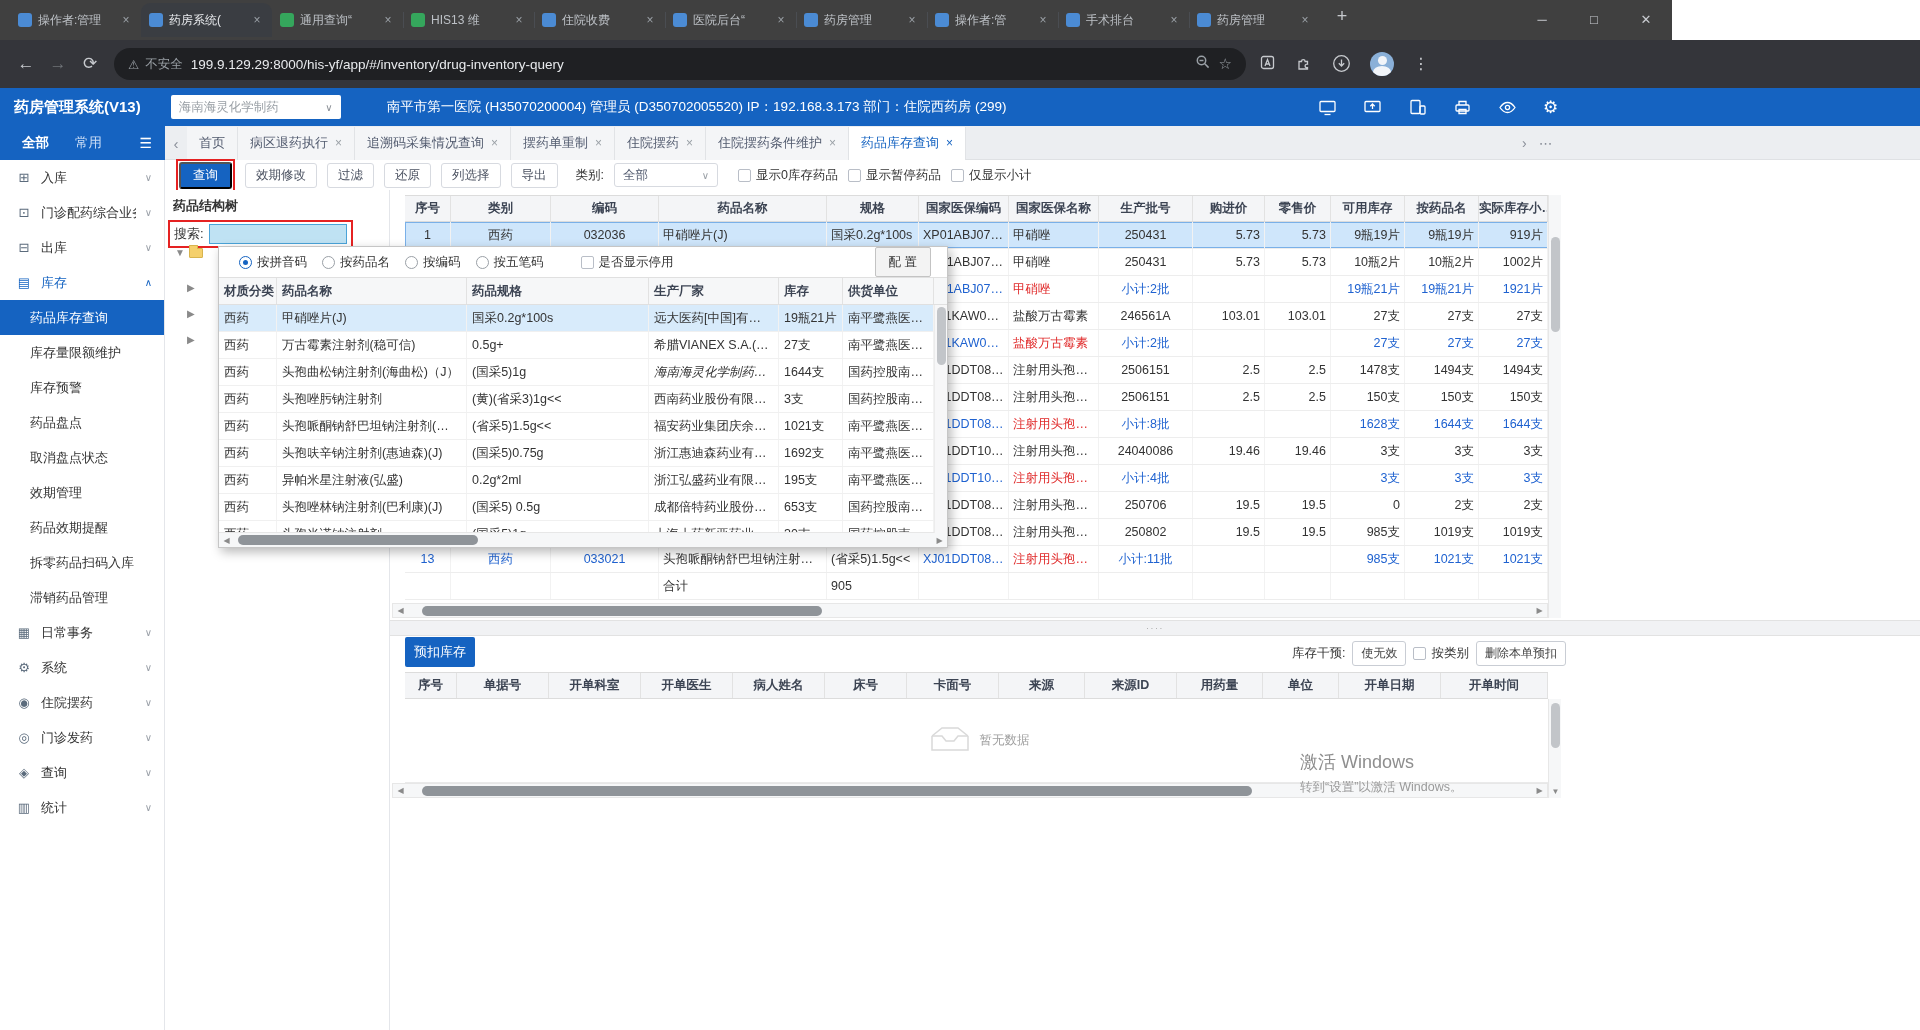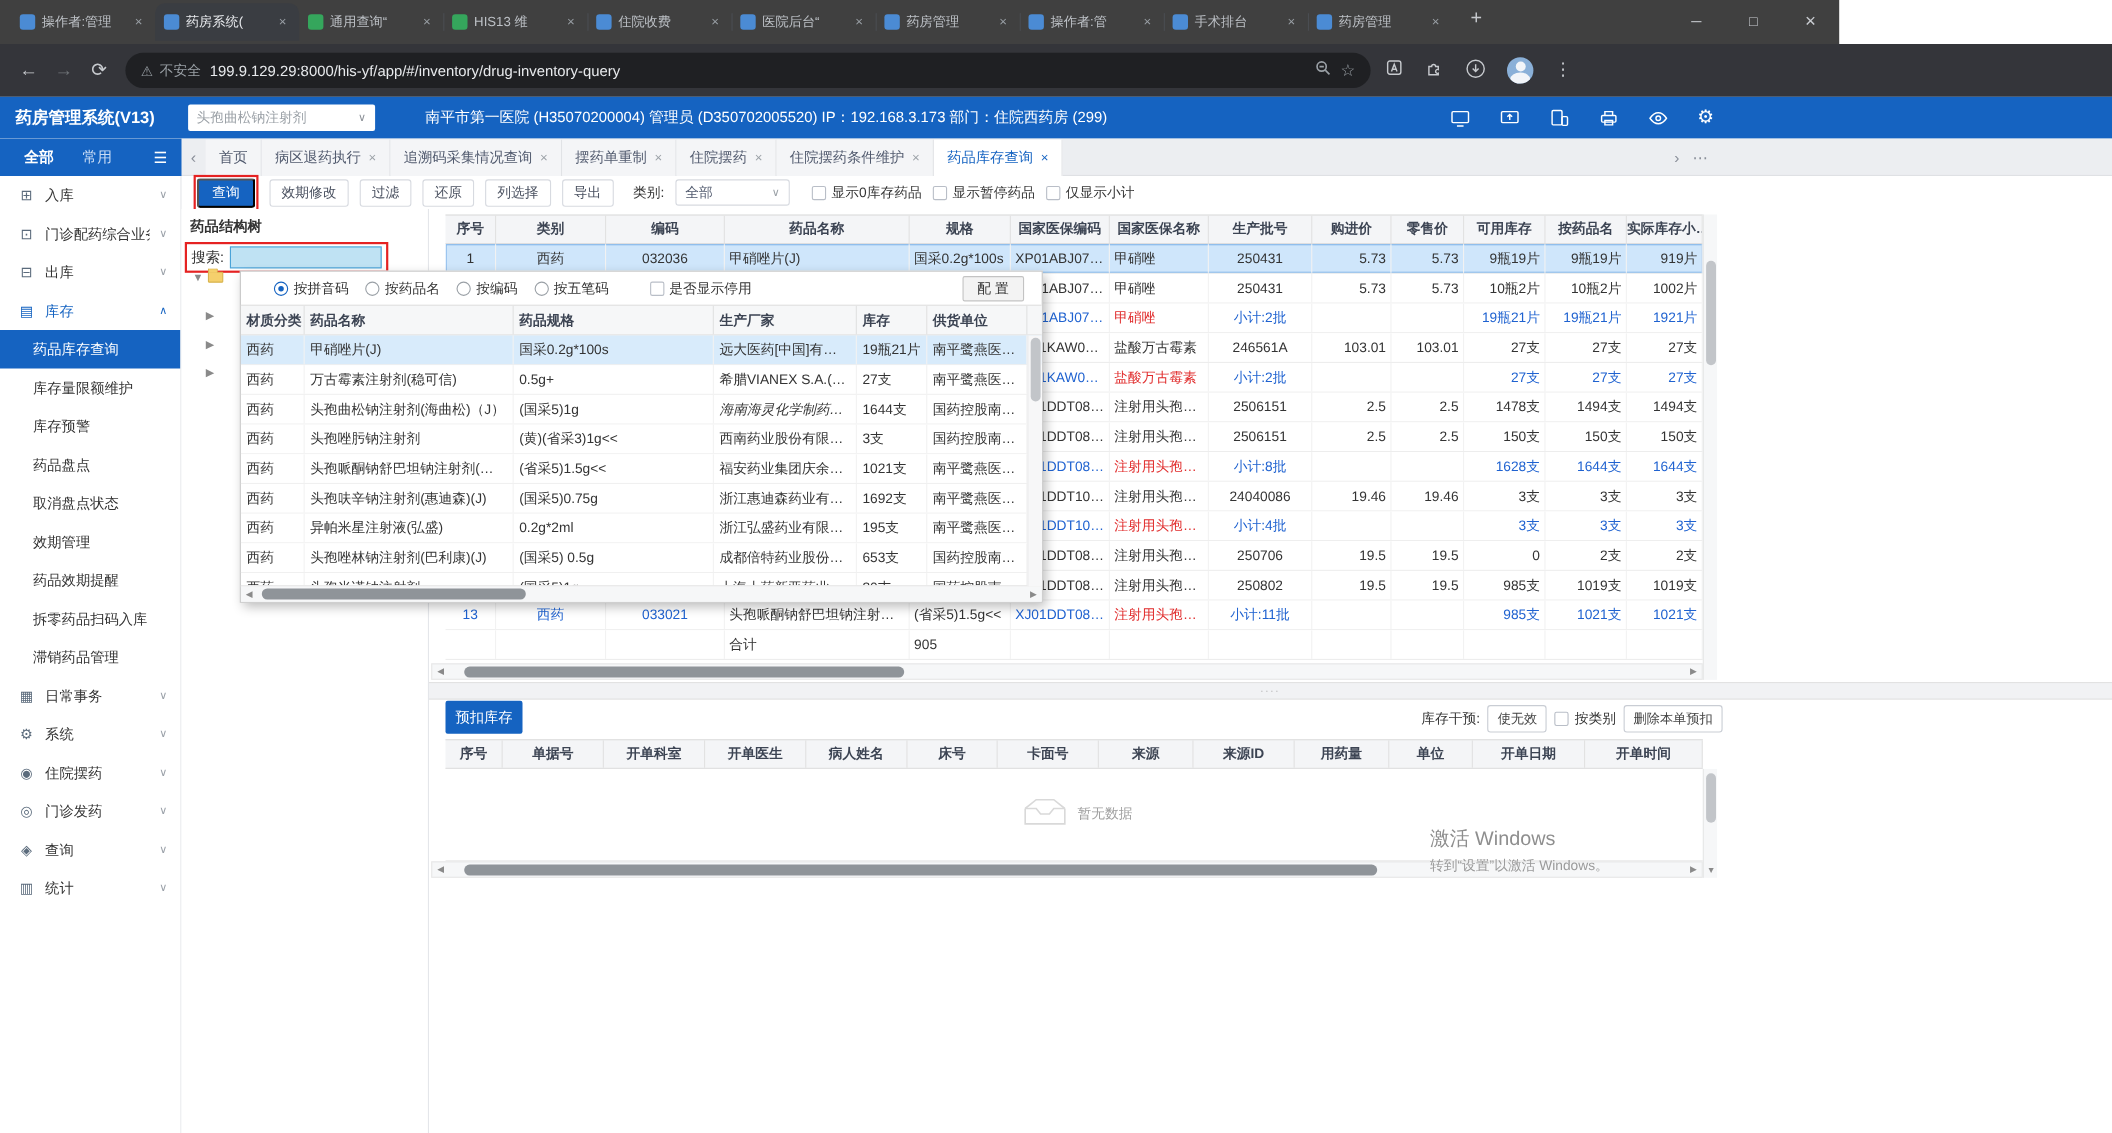--- a/index.html
+++ b/index.html
@@ -119,21 +119,21 @@
   #resbtn{position:absolute;left:405px;top:637px;width:70px;height:30px;background:#1563c1;color:#fff;font-size:13px;text-align:center;line-height:30px;border-radius:2px}
   #resctl{position:absolute;left:1292px;top:641px;display:flex;gap:7px;align-items:center}
   #resctl .rlab{font-size:12.5px;color:#333;white-space:nowrap}
   .sbtn{border:1px solid #c9cdd4;background:#fff;color:#444;font-size:12px;padding:3px 8px;border-radius:3px;white-space:nowrap}
   #bthead{position:absolute;left:405px;top:672px;width:1143px;height:27px;display:flex;background:#f4f5f7;border-top:1px solid #dcdcdc;border-bottom:1px solid #dcdcdc}
   #btbody{position:absolute;left:405px;top:699px;width:1143px;height:84px;background:#fff;border-bottom:1px solid #eaeaea;display:flex;flex-direction:row;align-items:center;justify-content:center;gap:4px}
   .emptytext{color:#a0a0a0;font-size:12.5px}
 
   
   #popup{position:absolute;left:218px;top:246px;width:730px;height:302px;background:#fff;border:1px solid #c6c6c6;box-shadow:3px 4px 10px rgba(0,0,0,.28);z-index:100}
-  #popup-radios{height:30px;display:flex;align-items:center;gap:15px;padding-left:30px;font-size:12.5px;color:#333}
+  #popup-radios{height:30px;display:flex;gap:15px;padding-left:20px;font-size:12.5px;color:#333}
   .ropt{display:flex;align-items:center;gap:5px}
   .radio{width:13px;height:13px;border:1px solid #9aa0a6;border-radius:50%;background:#fff;position:relative;flex:none}
   .radio.on{border-color:#1563c1}
   .radio.on:after{content:'';position:absolute;left:3px;top:3px;width:5px;height:5px;border-radius:50%;background:#1563c1}
   #stopchk{display:flex;align-items:center;gap:5px;margin-left:22px}
   #cfgbtn{margin-left:auto;margin-right:16px;border:1px solid #c3c3c3;background:#f3f3f3;font-size:12.5px;padding:2px 13px;border-radius:2px;color:#333}
   #popup-head{display:flex;height:28px;background:#f6f7f8;border-top:1px solid #e0e0e0;border-bottom:1px solid #e0e0e0}
   .phc{font-weight:bold;font-size:12.5px;color:#3c4453;line-height:26px;padding:0 5px;border-right:1px solid #e2e2e2;overflow:hidden;white-space:nowrap;flex:none}
   .prow{display:flex;height:27px;border-bottom:1px solid #f0f0f0;background:#fff}
   .prow.sel{background:#d8ebfb}
@@ -257,21 +257,21 @@
           </svg>
       </span>
       <span class="avatar"></span>
       <span class="abic" style="font-size:16px">⋮</span>
     </div>
   </div>
 
   <div id="appheader">
     <span class="apptitle">药房管理系统(V13)</span>
     <div id="menusel">
-      <span>头孢曲松钠注射剂</span>
+      <span>海南海灵化学制药</span>
       <span class="dd">∨</span>
     </div>
     <span class="userinfo">南平市第一医院 (H35070200004) 管理员 (D350702005520) IP：192.168.3.173 部门：住院西药房 (299)</span>
     <div id="hicons">
       <span>
           <svg width="19" height="19" viewBox="0 0 19 19">
             <g fill="none" stroke="#fff" stroke-width="1.3">
               <rect x="2" y="3.5" width="15" height="10" rx="1"></rect>
               <path d="M6.5 16.5h6"></path>
             </g>

